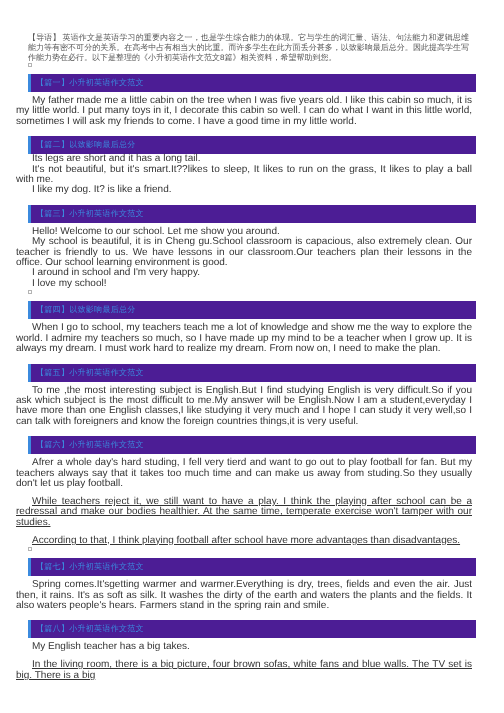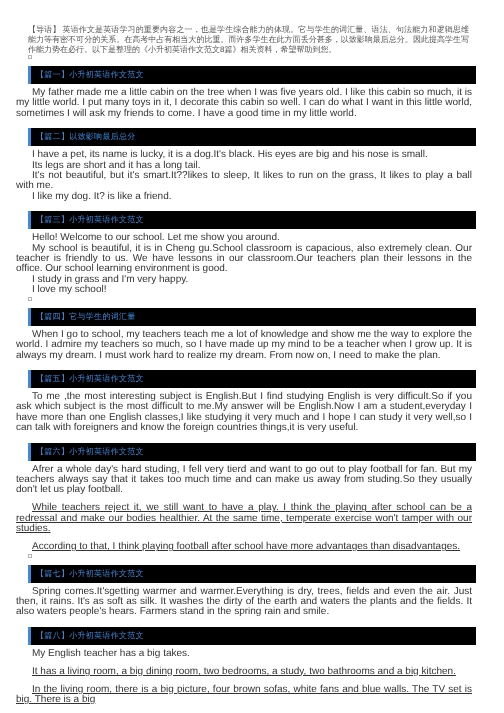--- a/index.html
+++ b/index.html
@@ -3,61 +3,59 @@
 <meta charset="utf-8">
 <title>小升初英语作文范文8篇</title>
 <style>
   html,body{margin:0;padding:0;background:#ffffff;}
   body{width:504px;height:713px;overflow:hidden;
        font-family:"Liberation Sans","DejaVu Sans",sans-serif;
        color:#333333;
        -webkit-font-smoothing:antialiased;
        text-rendering:geometricPrecision;}
   .page{padding-top:23px;}
-  .intro{width:441px;height:31px;box-sizing:border-box;padding-top:2px;margin:0 0 0 28px;font-size:8px;
+  .intro{width:441px;height:31px;box-sizing:border-box;padding-top:2px;margin:8px 0 0 28px;font-size:8px;
          line-height:10.2px;color:#555555;text-align:justify;}
   .intro .lbl{padding-right:2px;}
   .marker{width:4px;height:4px;box-sizing:border-box;border:1px solid #b4b4b4;
           margin:1px 0 0 28px;}
-  .sec-head{margin:9px 28px 0 28px;background:#000000;border-left:3px solid #3b8ade;
+  .sec-head{margin:9px 28px 0 28px;background:#4c1d95;border-left:3px solid #3b8ade;
             height:18px;line-height:18px;padding-left:5px;font-size:8px;
             color:#3b8ade;box-sizing:border-box;letter-spacing:0.3px;}
   .sec-head.after-marker{margin-top:7px;}
   p.body{margin:0 32px 0 16px;font-size:10px;line-height:10.4px;
          text-align:justify;text-indent:16px;color:#333333;}
   p.first{margin-top:4px;}
   p.sp{margin-top:7.6px;text-decoration:underline;}
 </style>
 </head>
 <body>
 
 <div class="page">
 <div class="intro"><span class="lbl">【导语】</span><span>英语作文是英语学习的重要内容之一，也是学生综合能力的体现。它与学生的词汇量、语法、句法能力和逻辑思维能力等有密不可分的关系。在高考中占有相当大的比重。而许多学生在此方面丢分甚多，以致影响最后总分。因此提高学生写作能力势在必行。以下是整理的《小升初英语作文范文8篇》相关资料，希望帮助到您。</span></div>
 <div class="marker"></div>
 <div class="sec-head after-marker">【篇一】小升初英语作文范文</div>
 <p class="body first">My father made me a little cabin on the tree when I was five years old. I like this cabin so much, it is my little world. I put many toys in it, I decorate this cabin so well. I can do what I want in this little world, sometimes I will ask my friends to come. I have a good time in my little world.</p>
 <div class="sec-head">【篇二】以致影响最后总分</div>
-<p class="body first">I have a pet, its name is lucky, it is a dog.It's black. His eyes are big and his nose is small.</p>
 <p class="body">Its legs are short and it has a long tail.</p>
 <p class="body">It's not beautiful, but it's smart.It??likes to sleep, It likes to run on the grass, It likes to play a ball with me.</p>
 <p class="body">I like my dog. It? is like a friend.</p>
 <div class="sec-head">【篇三】小升初英语作文范文</div>
 <p class="body first">Hello! Welcome to our school. Let me show you around.</p>
 <p class="body">My school is beautiful, it is in Cheng gu.School classroom is capacious, also extremely clean. Our teacher is friendly to us. We have lessons in our classroom.Our teachers plan their lessons in the office. Our school learning environment is good.</p>
-<p class="body">I study in grass and I'm very happy.</p>
+<p class="body">I around in school and I'm very happy.</p>
 <p class="body">I love my school!</p>
 <div class="marker"></div>
-<div class="sec-head after-marker">【篇四】它与学生的词汇量</div>
+<div class="sec-head after-marker">【篇四】以致影响最后总分</div>
 <p class="body first">When I go to school, my teachers teach me a lot of knowledge and show me the way to explore the world. I admire my teachers so much, so I have made up my mind to be a teacher when I grow up. It is always my dream. I must work hard to realize my dream. From now on, I need to make the plan.</p>
 <div class="sec-head">【篇五】小升初英语作文范文</div>
 <p class="body first">To me ,the most interesting subject is English.But I find studying English is very difficult.So if you ask which subject is the most difficult to me.My answer will be English.Now I am a student,everyday I have more than one English classes,I like studying it very much and I hope I can study it very well,so I can talk with foreigners and know the foreign countries things,it is very useful.</p>
 <div class="sec-head">【篇六】小升初英语作文范文</div>
 <p class="body first">Afrer a whole day's hard studing, I fell very tierd and want to go out to play football for fan. But my teachers always say that it takes too much time and can make us away from studing.So they usually don't let us play football.</p>
 <p class="body sp">While teachers reject it, we still want to have a play. I think the playing after school can be a redressal and make our bodies healthier. At the same time, temperate exercise won't tamper with our studies.</p>
 <p class="body sp">According to that, I think playing football after school have more advantages than disadvantages.</p>
 <div class="marker"></div>
 <div class="sec-head after-marker">【篇七】小升初英语作文范文</div>
 <p class="body first">Spring comes.It'sgetting warmer and warmer.Everything is dry, trees, fields and even the air. Just then, it rains. It's as soft as silk. It washes the dirty of the earth and waters the plants and the fields. It also waters people's hears. Farmers stand in the spring rain and smile.</p>
 <div class="sec-head">【篇八】小升初英语作文范文</div>
 <p class="body first">My English teacher has a big takes.</p>
-<p class="body sp">It has a living room, a big dining room, two bedrooms, a study, two bathrooms and a big kitchen.</p>
 <p class="body sp">In the living room, there is a big picture, four brown sofas, white fans and blue walls. The TV set is big. There is a big</p>
 </div>
 
 </body></html>

